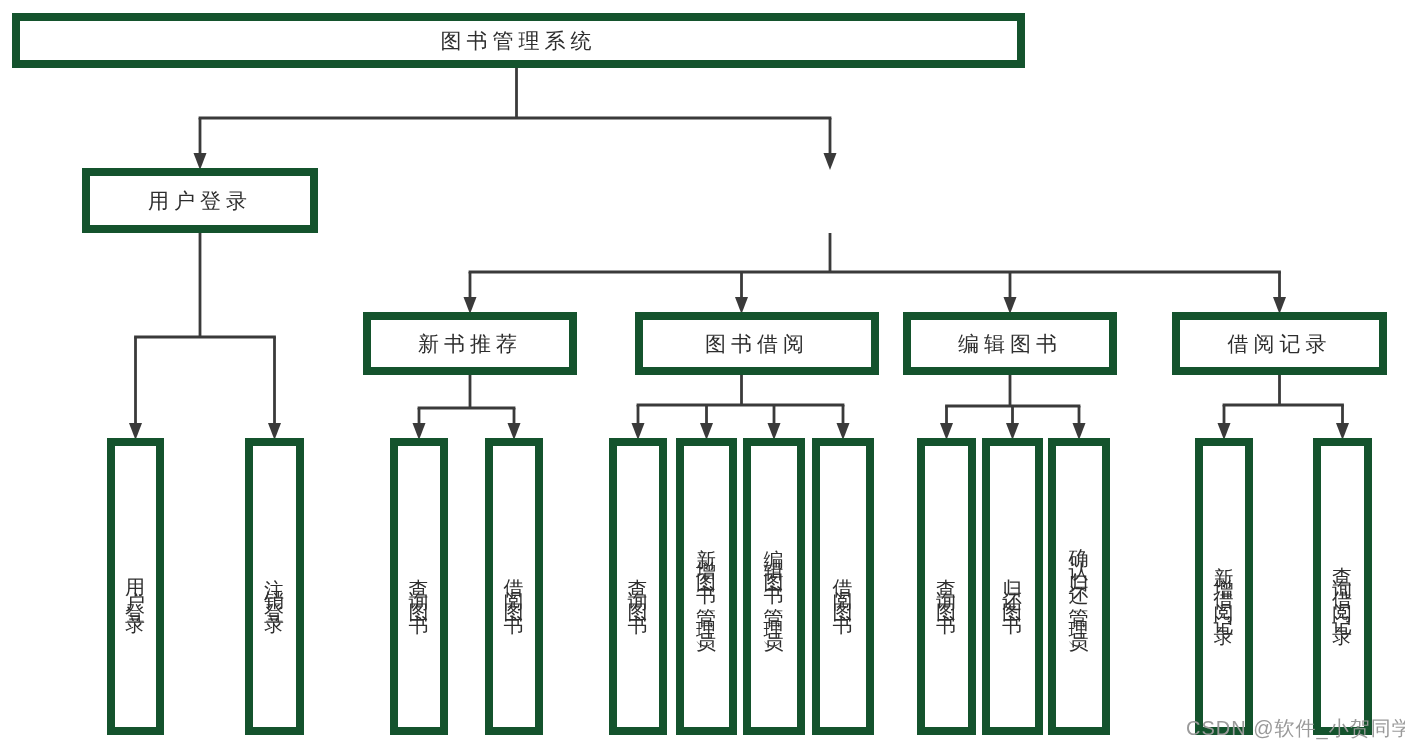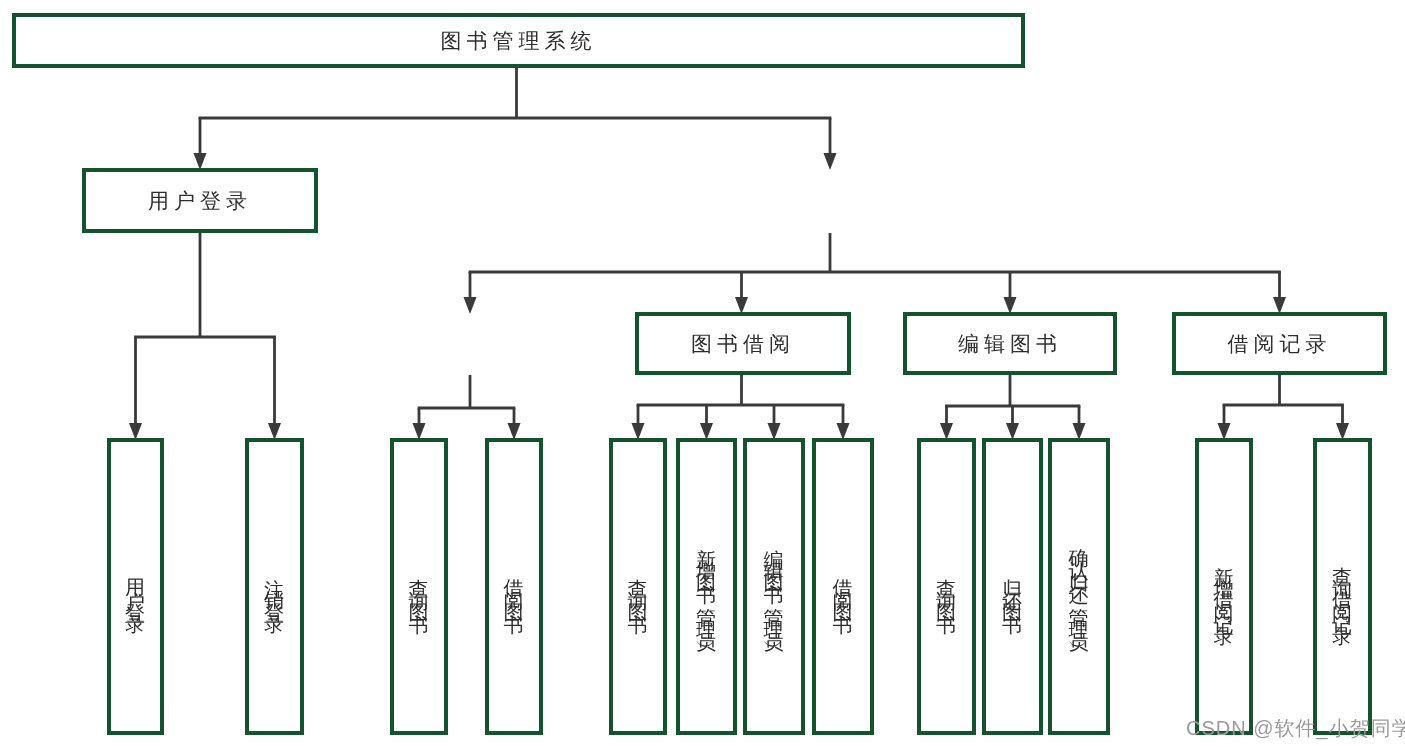--- a/index.html
+++ b/index.html
@@ -23,21 +23,21 @@
     stroke-width: 2.8;
     fill: none;
   }
   svg.connectors polygon {
     fill: #3a3a3a;
     stroke: none;
   }
   .node {
     position: absolute;
     background: #ffffff;
-    border: 4px solid #14532d;
+    border: 8px solid #14532d;
     display: flex;
     align-items: center;
     justify-content: center;
     color: #2e2e2e;
     z-index: 2;
   }
   .node.h { font-size: 21px; letter-spacing: 5px; }
   .node.h span { white-space: nowrap; }
   .node.v span {
     writing-mode: vertical-rl;
@@ -140,21 +140,24 @@
   </svg>
 
   <div class="node h" style="left:12px; top:13px; width:1013px; height:55px;">
     <span>图书管理系统</span>
   </div>
 
   <div class="node h" style="left:82px; top:168px; width:236px; height:65px;">
     <span>用户登录</span>
   </div>
 
-  <div class="node h" style="left:635px; top:312px; width:216px; height:63px;">
+  <div class="node h" style="left:363px; top:312px; width:214px; height:63px;">
+    <span>新书推荐</span>
+  </div>
+  <div class="node h" style="left:635px; top:312px; width:244px; height:63px;">
     <span>图书借阅</span>
   </div>
   <div class="node h" style="left:903px; top:312px; width:214px; height:63px;">
     <span>编辑图书</span>
   </div>
   <div class="node h" style="left:1172px; top:312px; width:215px; height:63px;">
     <span>借阅记录</span>
   </div>
 
   <div class="node v" style="left:107px; top:438px; width:57px; height:297px;">

